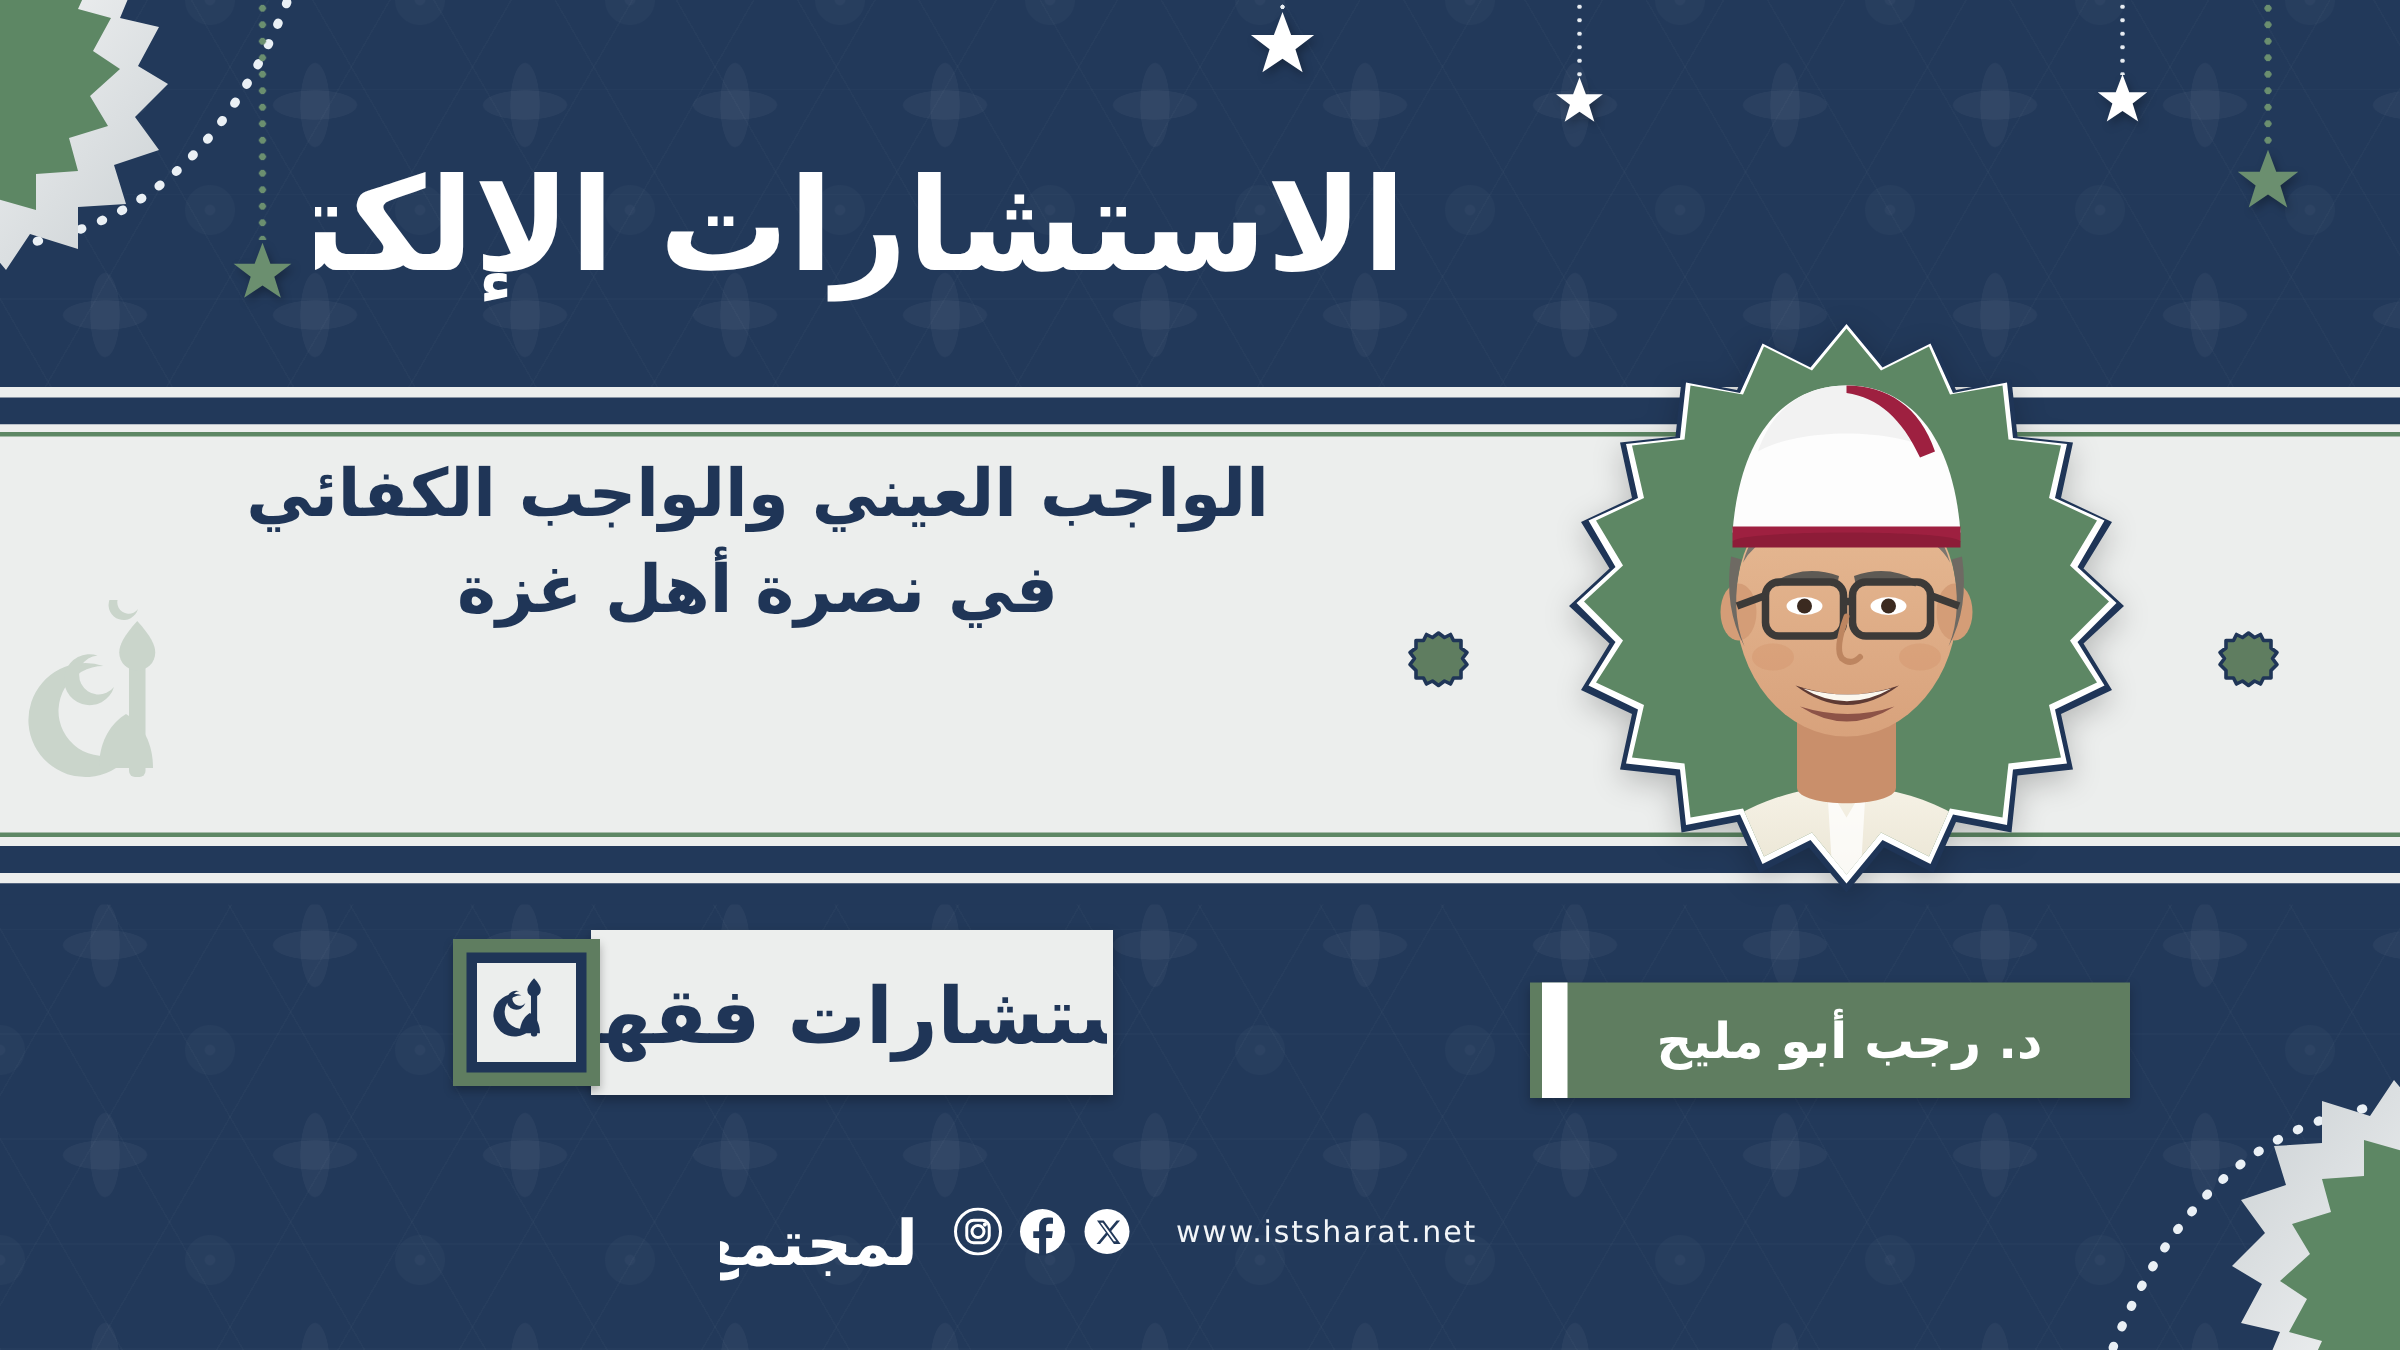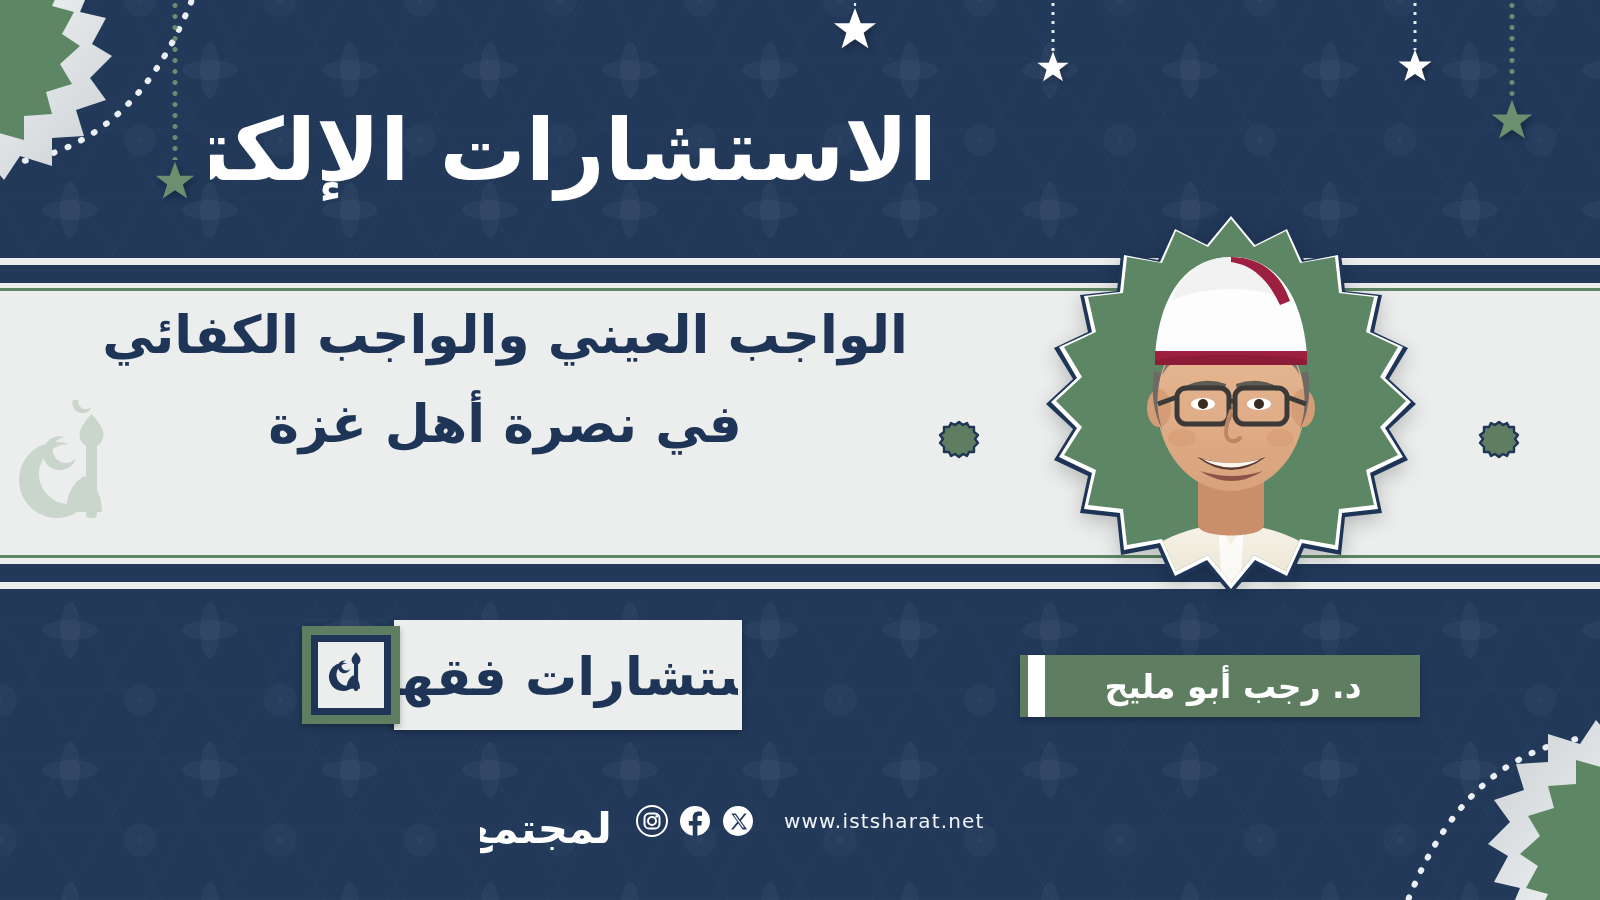--- a/index.html
+++ b/index.html
@@ -122,41 +122,41 @@
   .title-block {
     position: absolute;
     top: 300px; left: 80px;
     width: 850px;
     text-align: center;
     direction: rtl;
   }
   .title-line {
     color: #1f3557;
     font-weight: bold;
-    font-size: 52px;
+    font-size: 44px;
     line-height: 1.36;
     letter-spacing: -0.5px;
     white-space: nowrap;
   }
-  .title-line.l2 { margin-top: 18px; }
+  .title-line.l2 { margin-top: 4px; }
 
   
   .portrait-wrap {
     position: absolute;
     left: 1022px; top: 205px;
     width: 418px; height: 418px;
     filter: drop-shadow(0 6px 10px rgba(0,0,0,.22));
   }
   .portrait-wrap svg { display: block; }
 
   
   .name-badge {
     position: absolute;
     left: 1020px; top: 655px;
-    width: 400px; height: 62px;
+    width: 400px; height: 77px;
     background: #5f7d60;
     display: flex; align-items: center;
     direction: rtl;
     box-shadow: 0 3px 7px rgba(0,0,0,.25);
   }
   .name-badge .accent {
     position: absolute;
     left: 8px; top: 0; bottom: 0;
     width: 17px;
     background: #ffffff;

